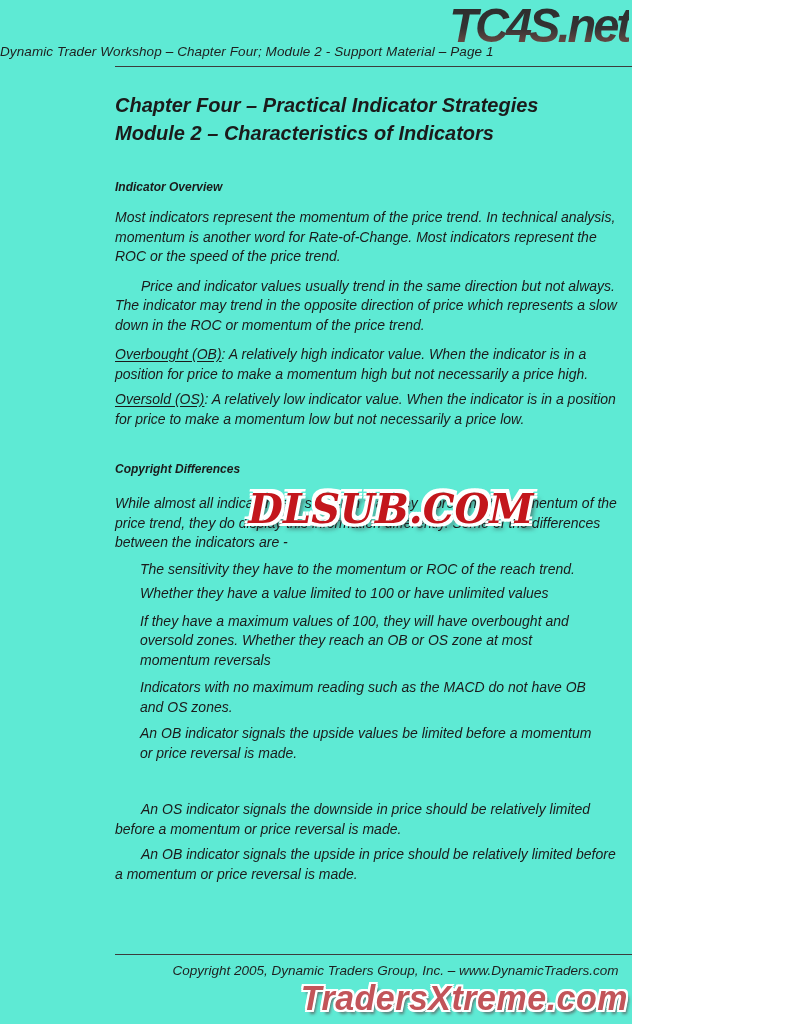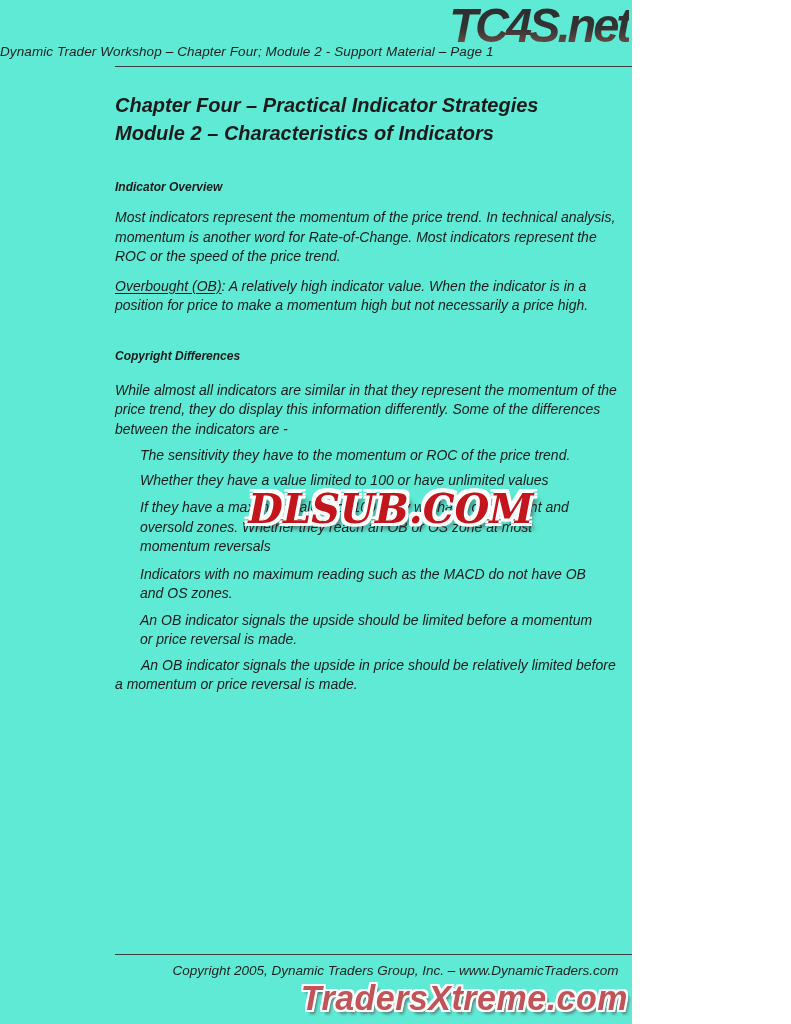--- a/index.html
+++ b/index.html
@@ -167,39 +167,46 @@
   <div class="header-rule"></div>
 
   <div class="content">
     <div class="title t-chapter">Chapter Four – Practical Indicator Strategies</div>
     <div class="title t-module">Module 2 – Characteristics of Indicators</div>
 
     <div class="heading h-overview">Indicator Overview</div>
     <p class="para p-ov1">Most indicators represent the momentum of the price trend. In technical analysis,
 momentum is another word for Rate-of-Change. Most indicators represent the
 ROC or the speed of the price trend.</p>
+    <p class="para p-ov2 indent">Price and indicator values usually trend in the same direction but not always.
+The indicator may trend in the opposite direction of price which represents a slow
+down in the ROC or momentum of the price trend.</p>
 
     <p class="para p-obdef"><span class="underline">Overbought (OB)</span><span>: A relatively high indicator value. When the indicator is in a
 position for price to make a momentum high but not necessarily a price high.</span></p>
+    <p class="para p-osdef"><span class="underline">Oversold (OS)</span><span>: A relatively low indicator value. When the indicator is in a position
+for price to make a momentum low but not necessarily a price low.</span></p>
 
     <div class="heading h-diff">Copyright Differences</div>
     <p class="para p-intro">While almost all indicators are similar in that they represent the momentum of the
 price trend, they do display this information differently. Some of the differences
 between the indicators are -</p>
 
-    <p class="para list-item li-1">The sensitivity they have to the momentum or ROC of the price trend.</p>
+    <p class="para list-item li-1">The sensitivity they have to the momentum or ROC of the reach trend.</p>
     <p class="para list-item li-2">Whether they have a value limited to 100 or have unlimited values</p>
     <p class="para list-item li-3">If they have a maximum values of 100, they will have overbought and
 oversold zones. Whether they reach an OB or OS zone at most
 momentum reversals</p>
     <p class="para list-item li-4">Indicators with no maximum reading such as the MACD do not have OB
 and OS zones.</p>
-    <p class="para list-item li-5">An OB indicator signals the upside should be limited before a momentum
+    <p class="para list-item li-5">An OB indicator signals the upside values be limited before a momentum
 or price reversal is made.</p>
 
+    <p class="para p-os indent">An OS indicator signals the downside in price should be relatively limited
+before a momentum or price reversal is made.</p>
     <p class="para p-ob indent">An OB indicator signals the upside in price should be relatively limited before
 a momentum or price reversal is made.</p>
   </div>
 
   <div class="dlsub-watermark">DLSUB.COM</div>
 
   <div class="footer-rule"></div>
   <div class="footer-text">Copyright 2005, Dynamic Traders Group, Inc. – www.DynamicTraders.com</div>
   <div class="tradersxtreme-logo">TradersXtreme.com</div>
 

